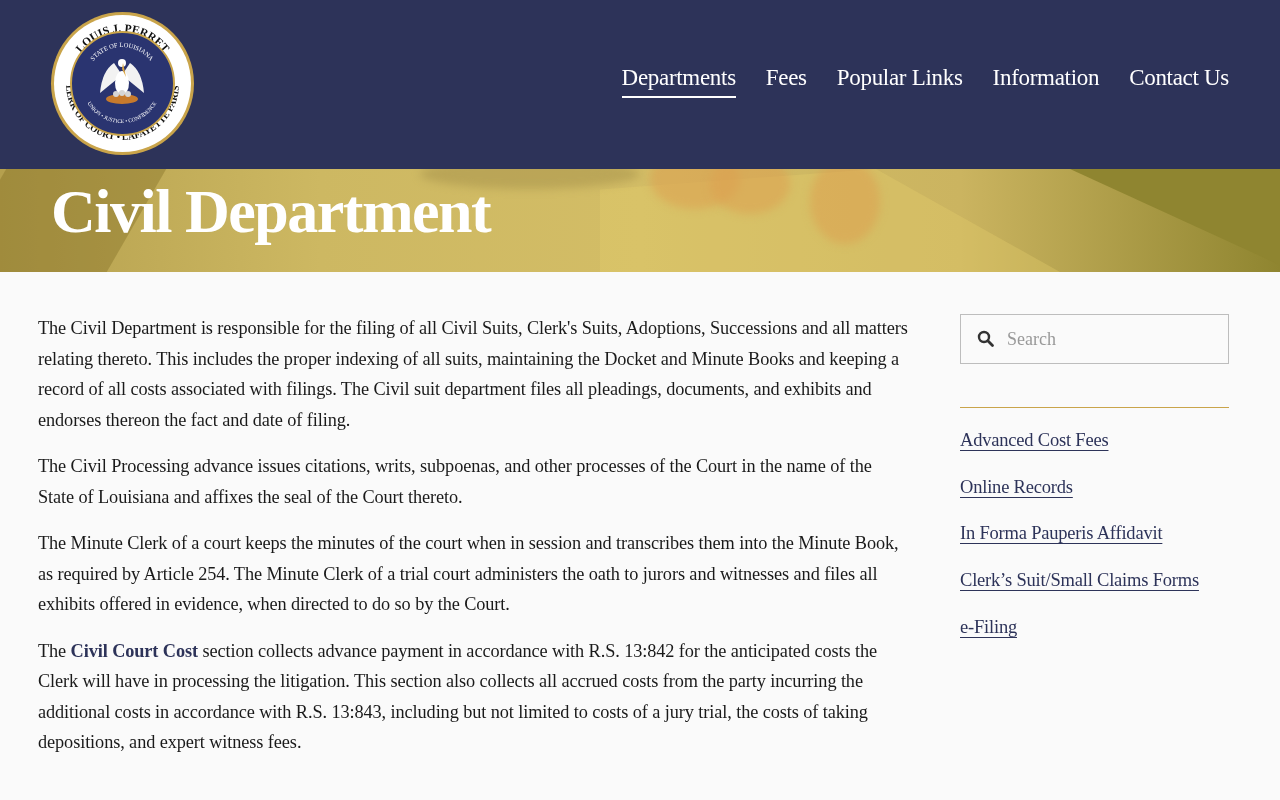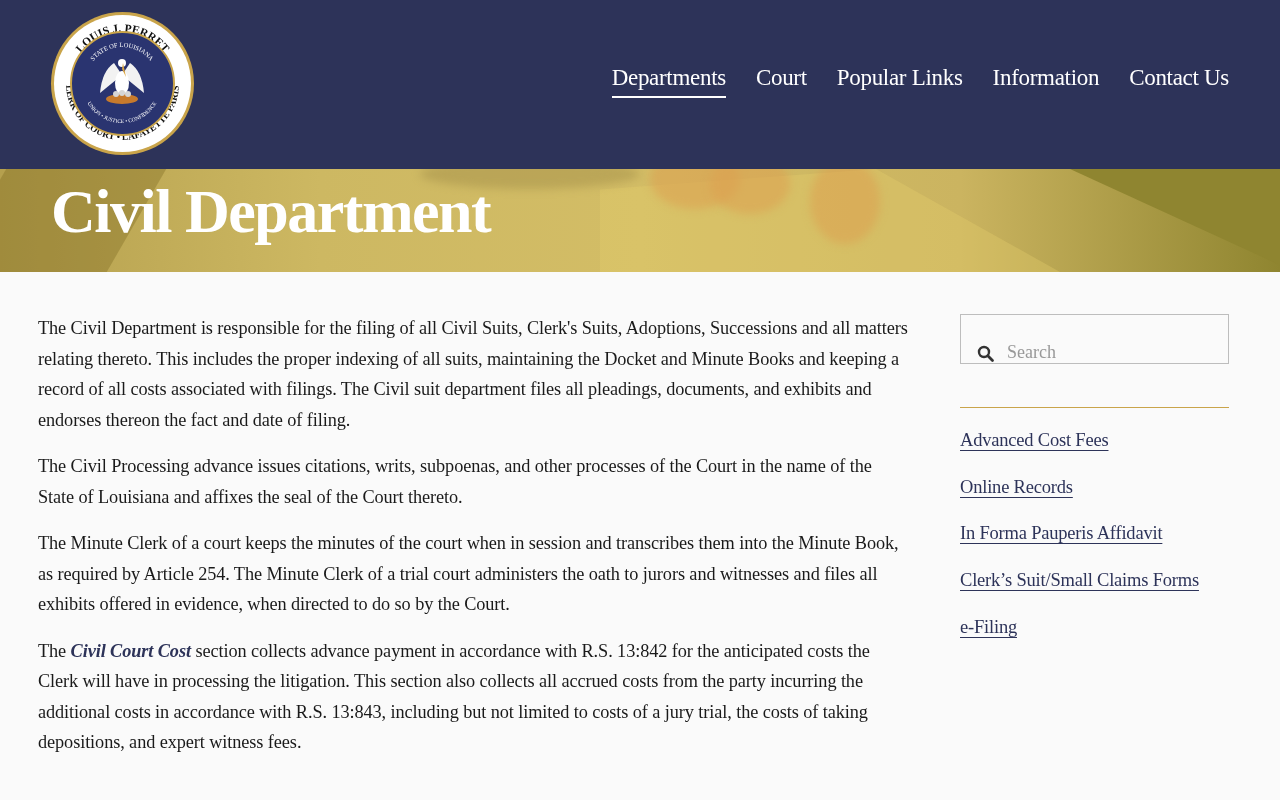--- a/index.html
+++ b/index.html
@@ -98,32 +98,31 @@
       font-size: 18.3px;
       line-height: 30.5px;
       margin-bottom: 16px;
       color: #1a1a1a;
       letter-spacing: -0.1px;
     }
     .content .strong-link {
       color: #2d3359;
       font-weight: bold;
       text-decoration: none;
-      font-style: italic;
     }
 
     
     .sidebar {
       position: absolute; left: 960px; top: 314px; width: 269px;
     }
     .search-box {
       width: 269px; height: 50px;
       border: 1px solid #bdbdbd;
       background: #fafafa;
-      display: flex; align-items: flex-end;
+      display: flex; align-items: center;
       padding-left: 16px;
     }
     .search-icon { width: 18px; height: 18px; margin-right: 12px; }
     .search-input {
       border: none; outline: none; background: transparent;
       font-family: "Liberation Serif", "DejaVu Serif", serif;
       font-size: 18px; color: #333;
       width: 200px;
     }
     .search-input::placeholder { color: #999999; }
@@ -187,21 +186,21 @@
           <circle cx="44" cy="61" r="3" fill="#d6d6d6"></circle>
           <circle cx="50" cy="60" r="3" fill="#d6d6d6"></circle>
           <circle cx="56" cy="61" r="3" fill="#d6d6d6"></circle>
         </svg>
       </div>
     </div>
   </a>
 
   <nav class="main-nav">
     <a class="nav-item active">Departments</a>
-    <a class="nav-item">Court</a>
+    <a class="nav-item">Fees</a>
     <a class="nav-item">Popular Links</a>
     <a class="nav-item">Information</a>
     <a class="nav-item">Contact Us</a>
   </nav>
 </header>
 
 <section class="hero">
   <div class="shape1"></div>
   <div class="paper"></div>
   <div class="finger" style="left:650px; top:-20px; width:90px; height:60px;"></div>

